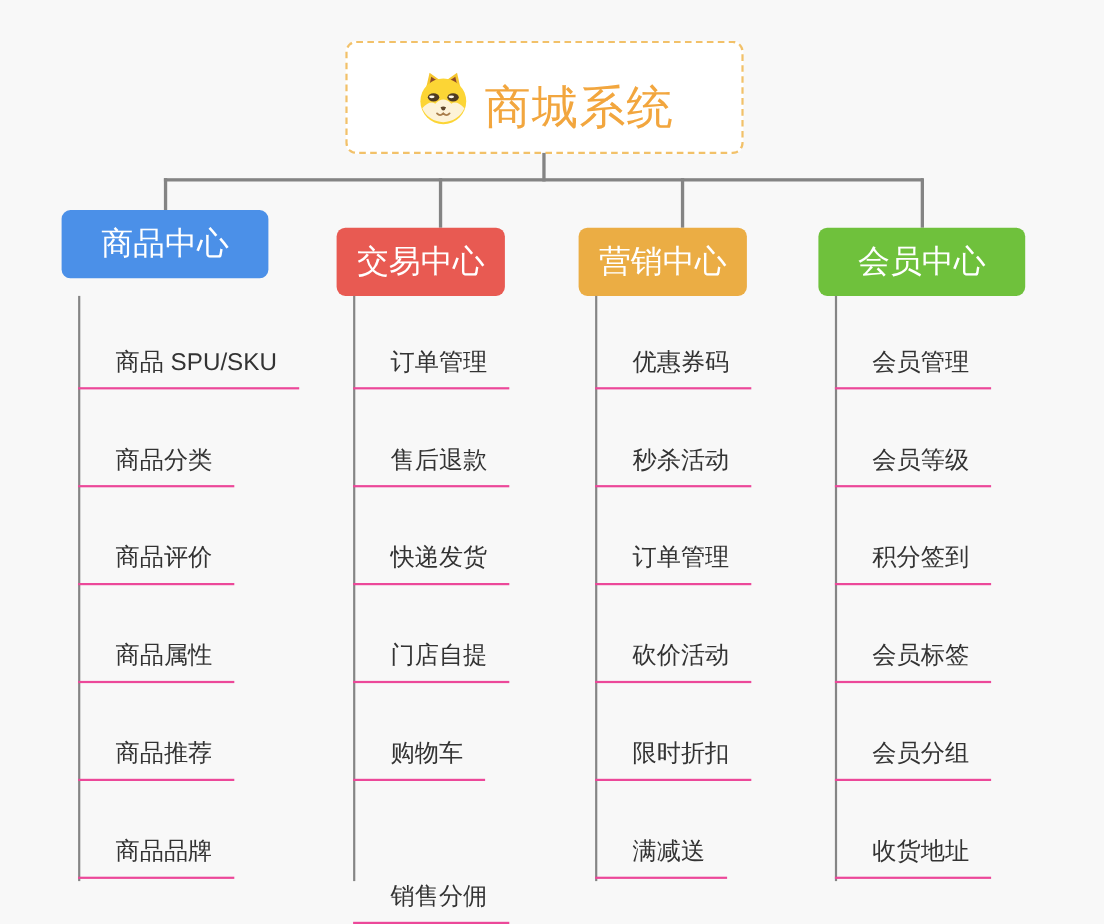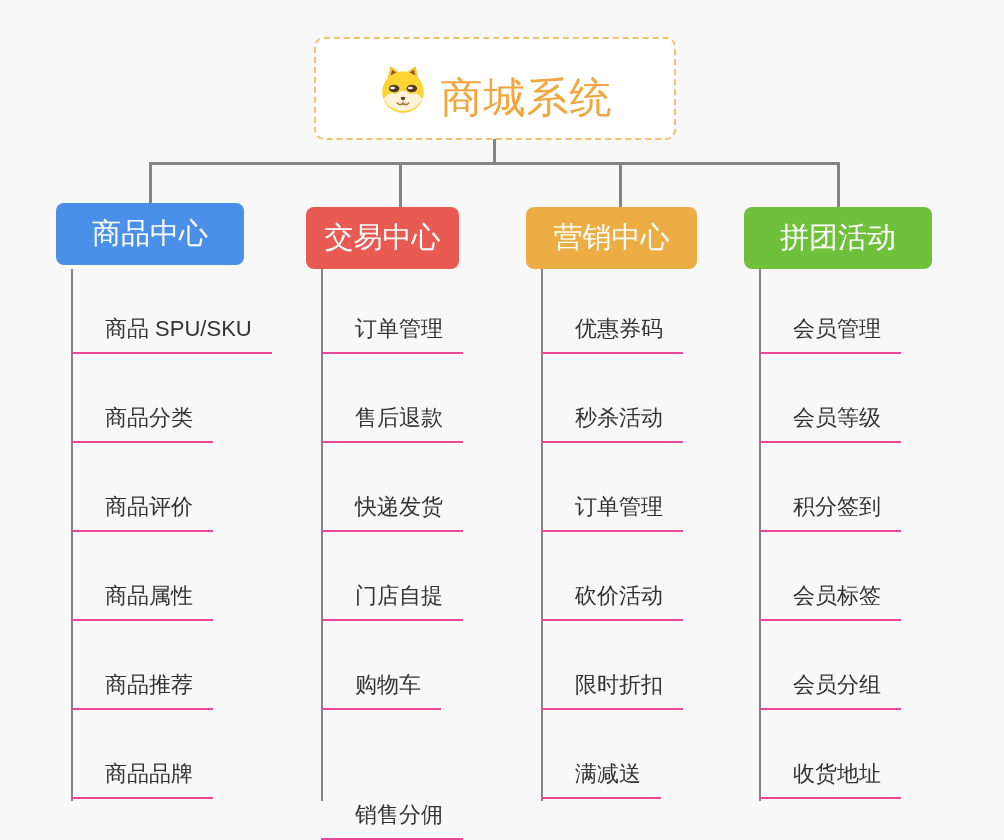--- a/index.html
+++ b/index.html
@@ -85,48 +85,48 @@
 
       <path d="M18.5 37.5 Q21.2 40.5 24 37.5 Q26.8 40.5 29.5 37.5" fill="none" stroke="#a97e4b" stroke-width="1.6" stroke-linecap="round"></path>
     </svg>
     <span class="root-title">商城系统</span>
   </div>
 
   <div id="tree-layer">
       <div class="line vline" style="left: 493px; top: 139px; height: 26px;"></div>
       <div class="line hline" style="left: 149px; top: 162px; width: 690px;"></div>
       <div class="line vline" style="left: 149px; top: 162px; height: 45px;"></div>
-      <div class="branch-box" style="left: 56px; top: 203px; width: 188px; height: 62px; background: rgb(75, 144, 232);">商品中心</div>
+      <div class="branch-box" style="left: 56px; top: 191px; width: 188px; height: 62px; background: rgb(75, 144, 232);">商品中心</div>
       <div class="branch-vline line" style="left: 71px; top: 269px; height: 532px; width: 2px; background: rgb(133, 133, 133);"></div>
       <div class="leaf" style="left: 71px; top: 314px;">商品 SPU/SKU</div>
       <div class="leaf" style="left: 71px; top: 403px;">商品分类</div>
       <div class="leaf" style="left: 71px; top: 492px;">商品评价</div>
       <div class="leaf" style="left: 71px; top: 581px;">商品属性</div>
       <div class="leaf" style="left: 71px; top: 670px;">商品推荐</div>
       <div class="leaf" style="left: 71px; top: 759px;">商品品牌</div>
       <div class="line vline" style="left: 399px; top: 162px; height: 45px;"></div>
       <div class="branch-box" style="left: 306px; top: 207px; width: 153px; height: 62px; background: rgb(232, 90, 82);">交易中心</div>
       <div class="branch-vline line" style="left: 321px; top: 269px; height: 532px; width: 2px; background: rgb(133, 133, 133);"></div>
       <div class="leaf" style="left: 321px; top: 314px;">订单管理</div>
       <div class="leaf" style="left: 321px; top: 403px;">售后退款</div>
       <div class="leaf" style="left: 321px; top: 492px;">快递发货</div>
       <div class="leaf" style="left: 321px; top: 581px;">门店自提</div>
       <div class="leaf" style="left: 321px; top: 670px;">购物车</div>
       <div class="leaf" style="left: 321px; top: 800px;">销售分佣</div>
       <div class="line vline" style="left: 619px; top: 162px; height: 45px;"></div>
-      <div class="branch-box" style="left: 526px; top: 207px; width: 171px; height: 62px; background: rgb(235, 173, 68);">营销中心</div>
+      <div class="branch-box" style="left: 526px; top: 207px; width: 153px; height: 62px; background: rgb(235, 173, 68);">营销中心</div>
       <div class="branch-vline line" style="left: 541px; top: 269px; height: 532px; width: 2px; background: rgb(133, 133, 133);"></div>
       <div class="leaf" style="left: 541px; top: 314px;">优惠券码</div>
       <div class="leaf" style="left: 541px; top: 403px;">秒杀活动</div>
       <div class="leaf" style="left: 541px; top: 492px;">订单管理</div>
       <div class="leaf" style="left: 541px; top: 581px;">砍价活动</div>
       <div class="leaf" style="left: 541px; top: 670px;">限时折扣</div>
       <div class="leaf" style="left: 541px; top: 759px;">满减送</div>
       <div class="line vline" style="left: 837px; top: 162px; height: 45px;"></div>
-      <div class="branch-box" style="left: 744px; top: 207px; width: 188px; height: 62px; background: rgb(111, 193, 60);">拼团活动</div>
+      <div class="branch-box" style="left: 744px; top: 207px; width: 188px; height: 62px; background: rgb(111, 193, 60);">会员中心</div>
       <div class="branch-vline line" style="left: 759px; top: 269px; height: 532px; width: 2px; background: rgb(133, 133, 133);"></div>
       <div class="leaf" style="left: 759px; top: 314px;">会员管理</div>
       <div class="leaf" style="left: 759px; top: 403px;">会员等级</div>
       <div class="leaf" style="left: 759px; top: 492px;">积分签到</div>
       <div class="leaf" style="left: 759px; top: 581px;">会员标签</div>
       <div class="leaf" style="left: 759px; top: 670px;">会员分组</div>
       <div class="leaf" style="left: 759px; top: 759px;">收货地址</div>
     </div>
 
 </div>

